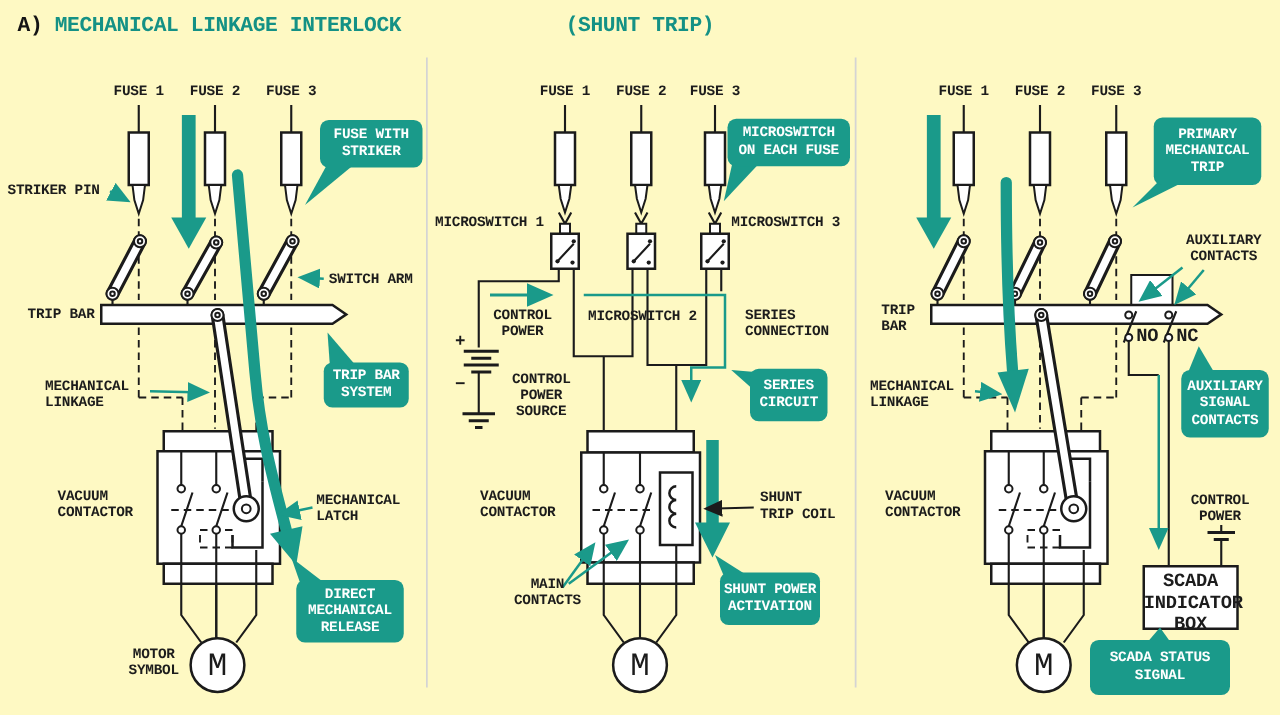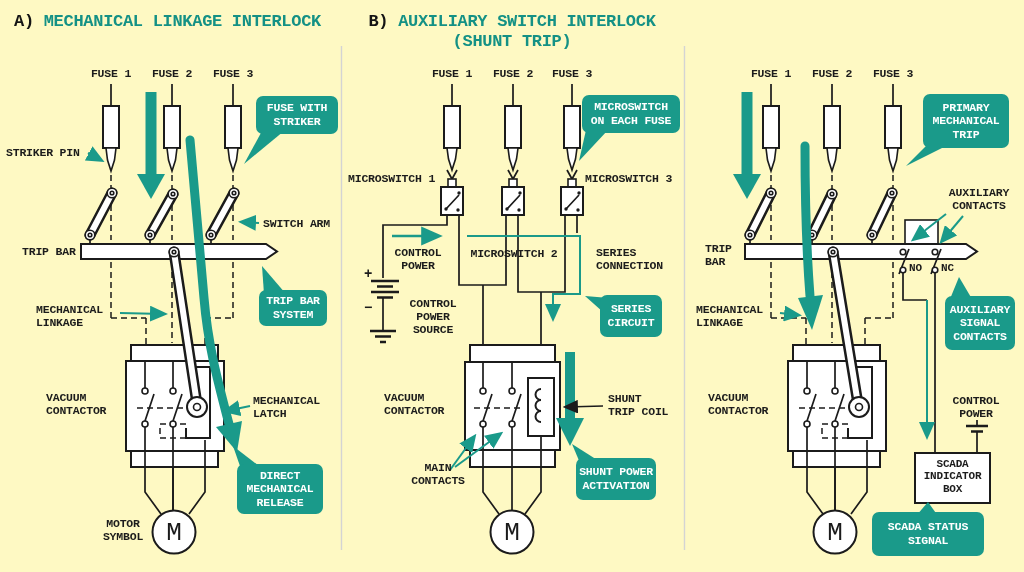--- a/index.html
+++ b/index.html
@@ -26,21 +26,21 @@
   .lbl{position:absolute;font-weight:bold;font-size:11.5px;line-height:1.13;color:#1c1c1c;
        letter-spacing:-0.2px;white-space:pre-line;}
   .ctr{text-align:center;} .rgt{}
   .title{position:absolute;font-weight:bold;font-size:17px;letter-spacing:-0.3px;line-height:1.18;}
   .tp{color:#141414;} .tt{color:#149185;}
   .co{position:absolute;background:#1a9a8a;border-radius:7px;color:#fff;display:flex;
       align-items:center;justify-content:center;text-align:center;font-weight:bold;
       font-size:11.5px;line-height:1.18;letter-spacing:-0.2px;white-space:pre-line;}
   .mlet{position:absolute;font-size:26px;font-weight:400;color:#1b1b1b;text-align:center;}
   .sign{position:absolute;font-size:14px;font-weight:bold;color:#1b1b1b;}
-  .sm{font-size:11px;}
+  .sm{font-size:15px;}
 </style>
 </head>
 <body>
 
 <div class="stage">
 
 <svg width="1024" height="572" viewBox="0 0 1024 572">
   <defs>
     <marker id="mt" markerWidth="9" markerHeight="8" refX="7" refY="4" orient="auto">
       <path d="M0,0 L9,4 L0,8 Z" fill="#1a9a8a"></path>
@@ -317,21 +317,20 @@
 <div class="mlet" style="left:159px;top:518px;width:30px">M</div>
 <div class="co" style="left:256px;top:96px;width:82px;height:38px">FUSE WITH
 STRIKER</div>
 <div class="co" style="left:259px;top:290px;width:68px;height:36px">TRIP BAR
 SYSTEM</div>
 <div class="co" style="left:237px;top:464px;width:86px;height:50px">DIRECT
 MECHANICAL
 RELEASE</div>
 
 <div class="title ctr" style="left:352px;top:12px;width:320px;text-align:center">
-      <div><span class="tp">B)</span> <span class="tt">AUXILIARY SWITCH INTERLOCK</span></div>
       <div class="tt">(SHUNT TRIP)</div>
     </div>
 <div class="lbl ctr" style="left:426px;top:67px;width:52px">FUSE 1</div>
 <div class="lbl ctr" style="left:487px;top:67px;width:52px">FUSE 2</div>
 <div class="lbl ctr" style="left:546px;top:67px;width:52px">FUSE 3</div>
 <div class="lbl rgt" style="left:348px;top:172px;width:90px">MICROSWITCH 1</div>
 <div class="lbl" style="left:585px;top:172px;width:92px">MICROSWITCH 3</div>
 <div class="lbl ctr" style="left:389px;top:246px;width:58px">CONTROL
 POWER</div>
 <div class="lbl ctr" style="left:466px;top:247px;width:96px">MICROSWITCH 2</div>

